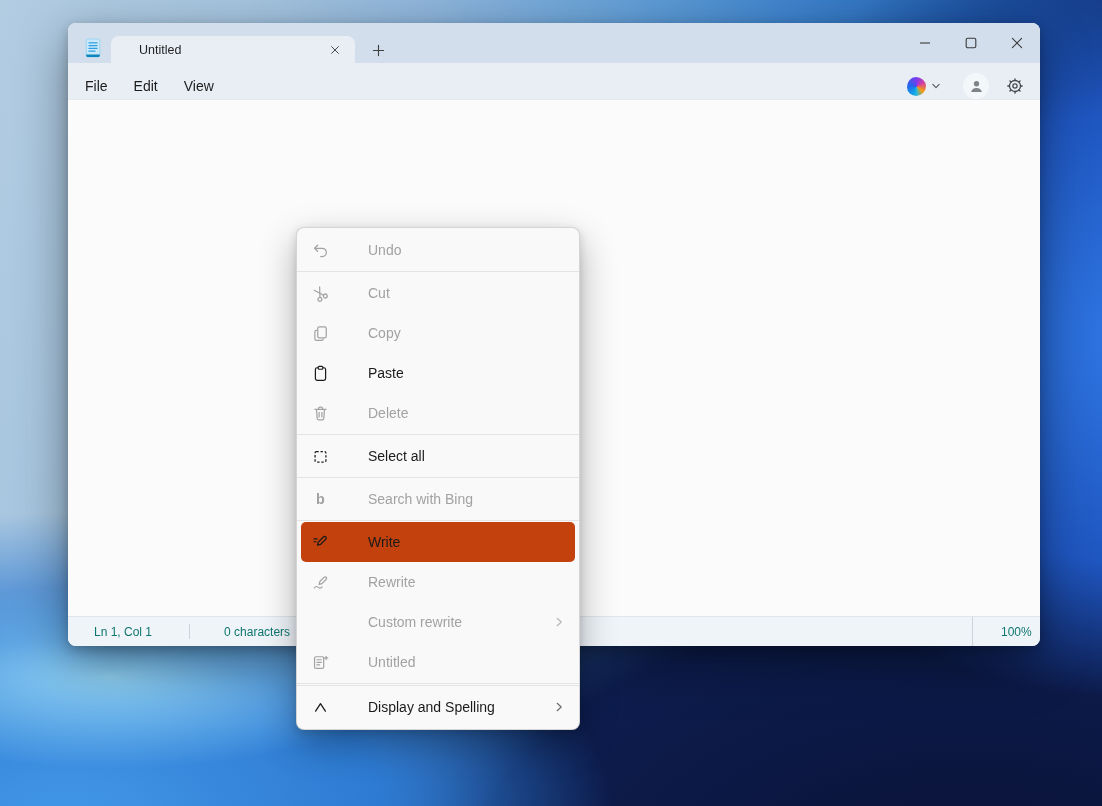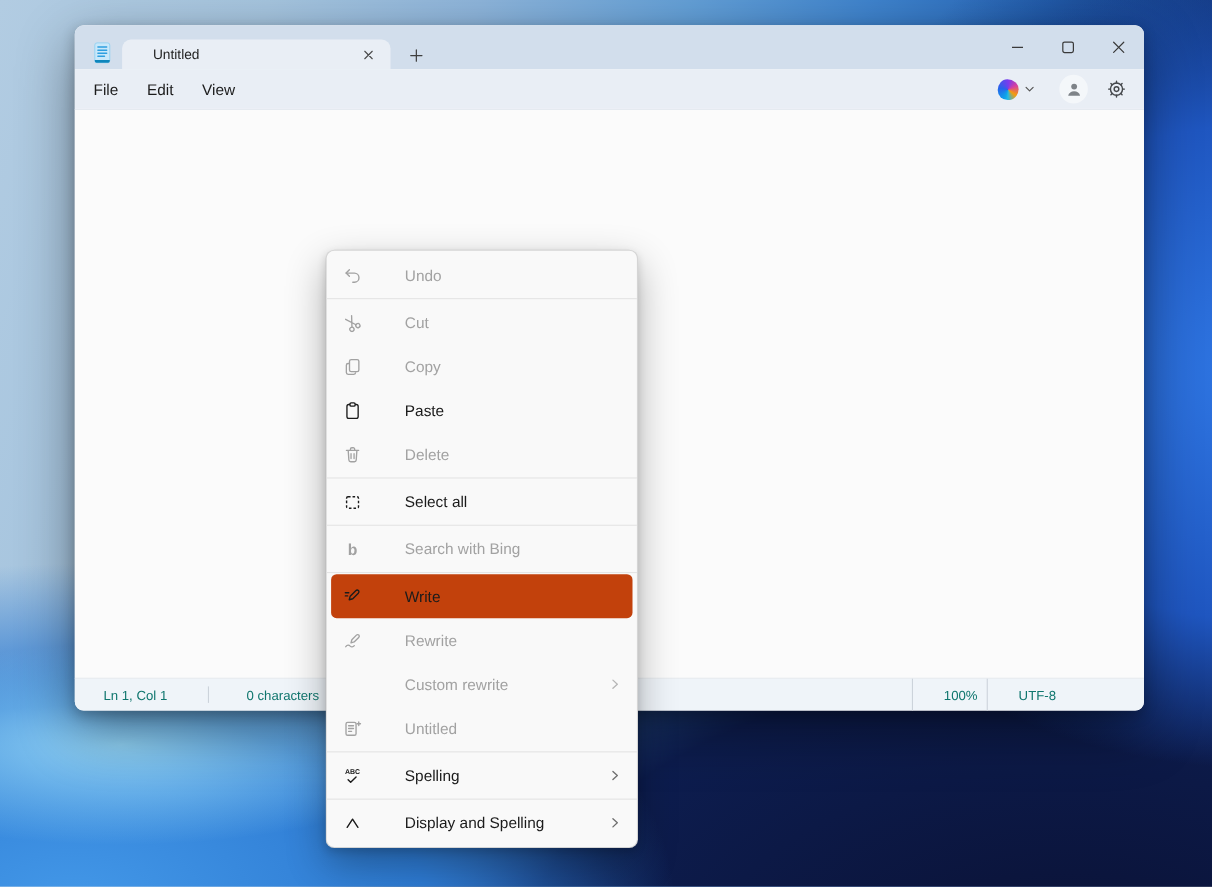--- a/index.html
+++ b/index.html
@@ -30,21 +30,21 @@
   .tab{
     position:absolute;left:43px;top:13px;width:244px;height:27px;background:#e9eef5;
     border-radius:8px 8px 0 0;display:flex;align-items:center;
   }
   .tab-label{margin-left:28px;font-size:12.5px;color:#1f1f1f;}
   .tab-close{position:absolute;right:10px;top:3px;width:21px;height:21px;display:flex;align-items:center;justify-content:center;border-radius:4px;color:#4a4a4a;}
   .newtab{position:absolute;left:298px;top:15px;width:24px;height:24px;display:flex;align-items:center;justify-content:center;border-radius:4px;color:#3f3f3f;}
   .win-controls{position:absolute;right:0;top:0;display:flex;height:40px;}
   .win-btn{width:46px;height:40px;display:flex;align-items:center;justify-content:center;color:#3a3a3a;}
   
-  .menubar{position:absolute;top:40px;left:0;right:0;height:36px;background:#e9eef5;display:flex;align-items:center;}
+  .menubar{position:absolute;top:40px;left:0;right:0;height:36px;background:#e9eef5;display:flex;align-items:flex-end;}
   .menu-left{display:flex;align-items:center;margin-left:4px;}
   .menu-item{font-size:14px;color:#1c1c1c;padding:5px 13px;border-radius:5px;}
   .menu-right{margin-left:auto;display:flex;align-items:center;margin-right:12px;}
   .copilot-btn{display:flex;align-items:center;gap:5px;padding:3px 6px;border-radius:5px;}
   .copilot-logo{
     width:19px;height:19px;border-radius:46% 54% 52% 48% / 52% 48% 52% 48%;
     background:conic-gradient(from 200deg at 50% 50%, #0ea5e9, #2563eb 22%, #7c3aed 45%, #d6409f 62%, #f59e0b 80%, #22b8e6 95%, #0ea5e9 100%);
   }
   .chev-down{color:#565656;display:flex;}
   .account-btn{width:26px;height:26px;border-radius:50%;background:rgba(255,255,255,.5);display:flex;align-items:center;justify-content:center;margin-left:16px;}
@@ -162,21 +162,20 @@
     </div>
 
     <div class="editor"></div>
 
     <div class="statusbar">
       <span class="sb-first">Ln 1, Col 1</span>
       <span class="sb-sep"></span>
       <span class="sb-after-sep">0 characters</span>
       <div class="sb-right">
         <span class="sb-cell c-zoom">100%</span>
-        <span class="sb-cell c-enc">UTF-8</span>
       </div>
     </div>
   </div>
 
   <div class="context-menu">
 
     <div class="cm-item disabled">
       <span class="cm-icon">
         <svg viewBox="0 0 16 16" fill="none" stroke="currentColor" stroke-width="1.2" stroke-linecap="round" stroke-linejoin="round">
           <path d="M5.3 3.1L2.5 5.9l2.8 2.8"></path>
@@ -288,34 +287,20 @@
         <svg viewBox="0 0 16 16" fill="none" stroke="currentColor" stroke-width="1.15" stroke-linecap="round" stroke-linejoin="round">
           <rect x="2.4" y="2.6" width="8.6" height="11" rx="1.4"></rect>
           <path d="M4.6 5.4h4.2M4.6 7.8h4.2M4.6 10.2h2.6"></path>
           <path d="M13.3 2.2v3M11.8 3.7h3"></path>
         </svg>
       </span>
       <span>Untitled</span>
     </div>
     <div class="cm-sep"></div>
 
-    <div class="cm-item">
-      <span class="cm-icon">
-        <svg viewBox="0 0 16 16">
-          <text x="8" y="6.6" text-anchor="middle" font-size="6" font-weight="bold" fill="currentColor">ABC</text>
-          <path d="M4.2 11.2l2.2 2.2 4.6-4.6" fill="none" stroke="currentColor" stroke-width="1.2" stroke-linecap="round" stroke-linejoin="round"></path>
-        </svg>
-      </span>
-      <span>Spelling</span>
-      <span class="cm-chevron">
-        <svg width="12" height="12" viewBox="0 0 12 12" fill="none" stroke="currentColor" stroke-width="1.2" stroke-linecap="round" stroke-linejoin="round">
-            <path d="M4.2 2.3L8.2 6l-4 3.7"></path>
-          </svg>
-      </span>
-    </div>
     <div class="cm-sep"></div>
 
     <div class="cm-item">
       <span class="cm-icon">
         <svg viewBox="0 0 16 16" fill="none" stroke="currentColor" stroke-width="1.2" stroke-linecap="round" stroke-linejoin="round">
           <path d="M3.4 11.4L8 4.4l4.6 7"></path>
         </svg>
       </span>
       <span>Display and Spelling</span>
       <span class="cm-chevron">

